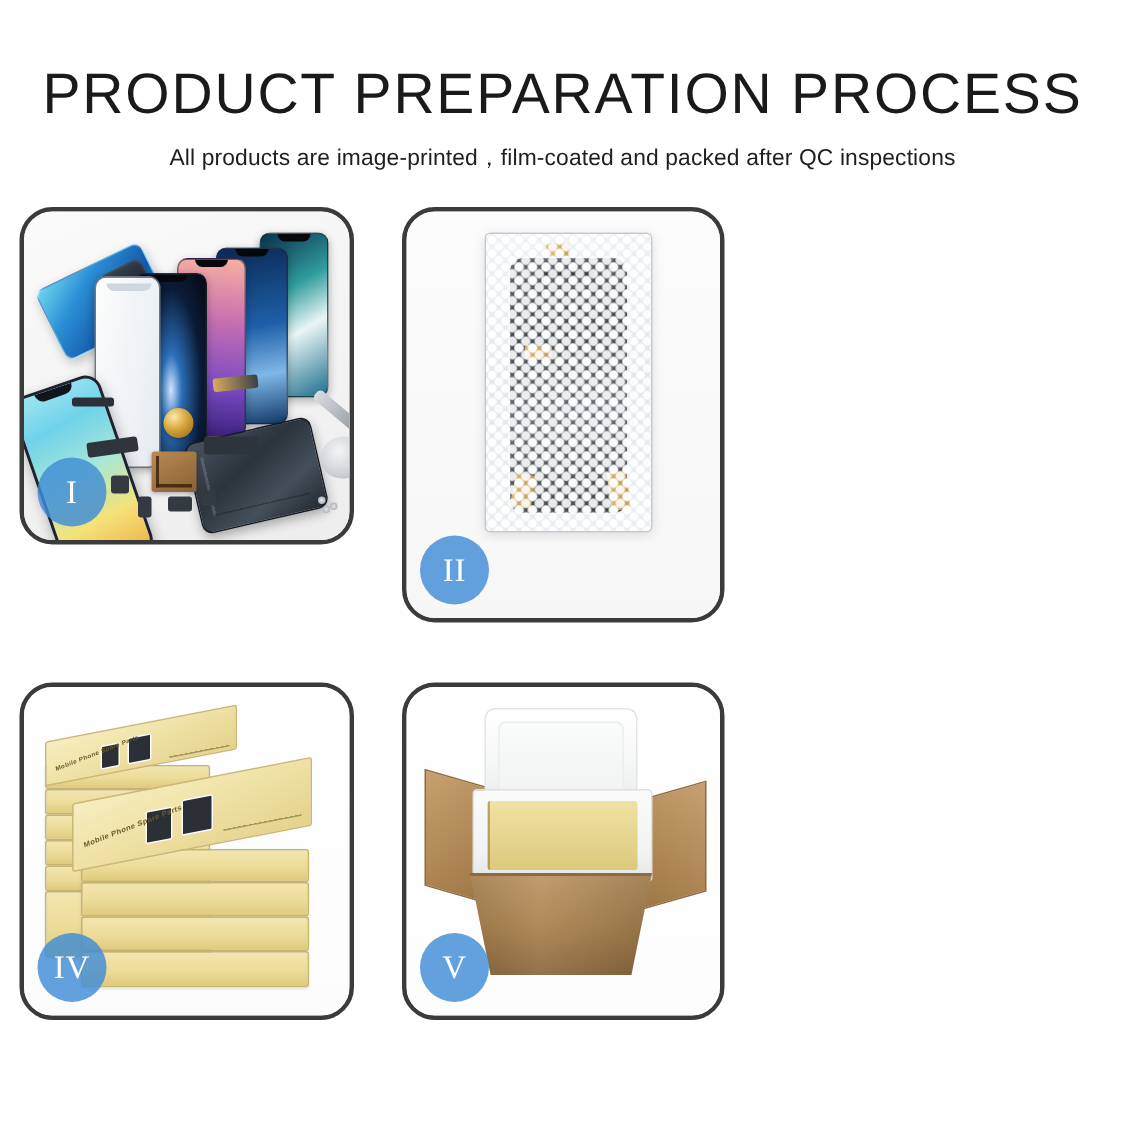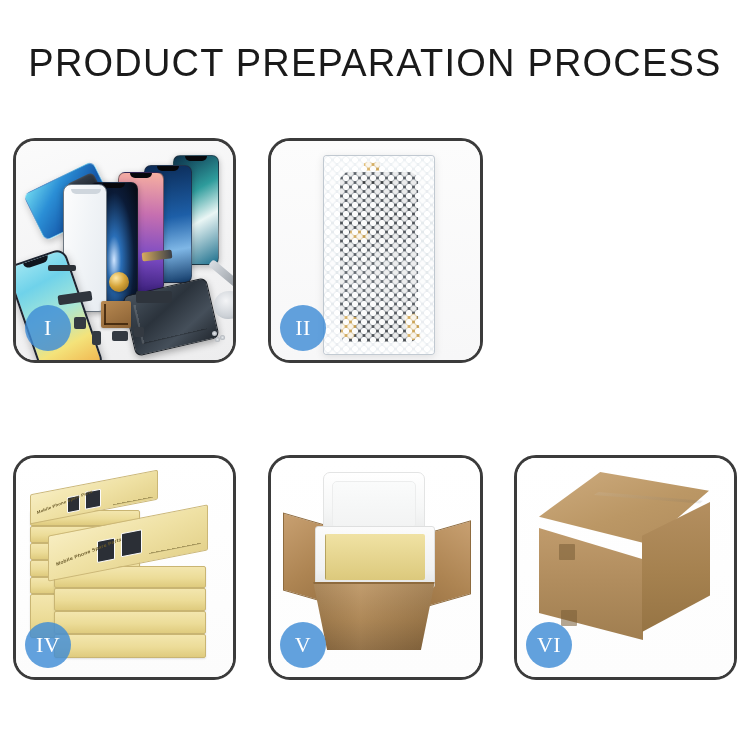--- a/index.html
+++ b/index.html
@@ -354,20 +354,21 @@
     position:absolute; background: rgba(120,92,54,.55); border-radius:1px;
   }
 </style>
 </head>
 <body>
 
 <div id="root">
 
   <div class="header">
     <div class="title">PRODUCT PREPARATION PROCESS</div>
+    <div class="subtitle">All products are image-printed，film-coated and packed after QC inspections</div>
   </div>
 
   <div class="grid">
 
     <div class="panel p1" style="left:13px; top:138px; width:223px; height:225px;">
       <div class="stage">
         <div class="film"></div>
 
         <div class="ph s5">
             <span class="notch"></span>
@@ -400,21 +401,21 @@
         <div class="tool2"></div>
         <div class="screws">
           <span style="left:0;top:0;"></span>
           <span style="left:8px;top:4px;"></span>
           <span style="left:3px;top:6px;"></span>
         </div>
       </div>
       <div class="badge">I</div>
     </div>
 
-    <div class="panel p2" style="left:268px; top:138px; width:215px; height:225px;text-decoration:underline;">
+    <div class="panel p2" style="left:268px; top:138px; width:215px; height:277px;text-decoration:underline;">
       <div class="stage">
         <div class="bag">
           <div class="inner"></div>
           <div class="tape" style="left:40px; top:6px; width:16px; height:9px;"></div>
           <div class="tape" style="left:26px; top:74px; width:18px; height:10px;"></div>
           <div class="tape" style="left:18px; top:160px; width:14px; height:22px; transform:rotate(12deg);"></div>
           <div class="tape" style="left:82px; top:158px; width:13px; height:26px; transform:rotate(-8deg);"></div>
           <div class="bubbles"></div>
           <div class="bubbles b2"></div>
         </div>
@@ -460,26 +461,15 @@
         <div class="cflapL"></div>
         <div class="cflapR"></div>
         <div class="foamlid"></div>
         <div class="foambox"></div>
         <div class="ybars"></div>
         <div class="cbody"></div>
       </div>
       <div class="badge">V</div>
     </div>
 
-    <div class="panel p6" style="left:514px; top:455px; width:223px; height:225px;">
-      <div class="stage">
-        <div class="c6top"></div>
-        <div class="c6front"></div>
-        <div class="c6side"></div>
-        <div class="c6seam"></div>
-        <div class="c6tape" style="left:42px; top:86px; width:16px; height:16px;"></div>
-        <div class="c6tape" style="left:44px; top:152px; width:16px; height:16px;"></div>
-      </div>
-      <div class="badge">VI</div>
-    </div>
 
   </div>
 </div>
 
 </body></html>

